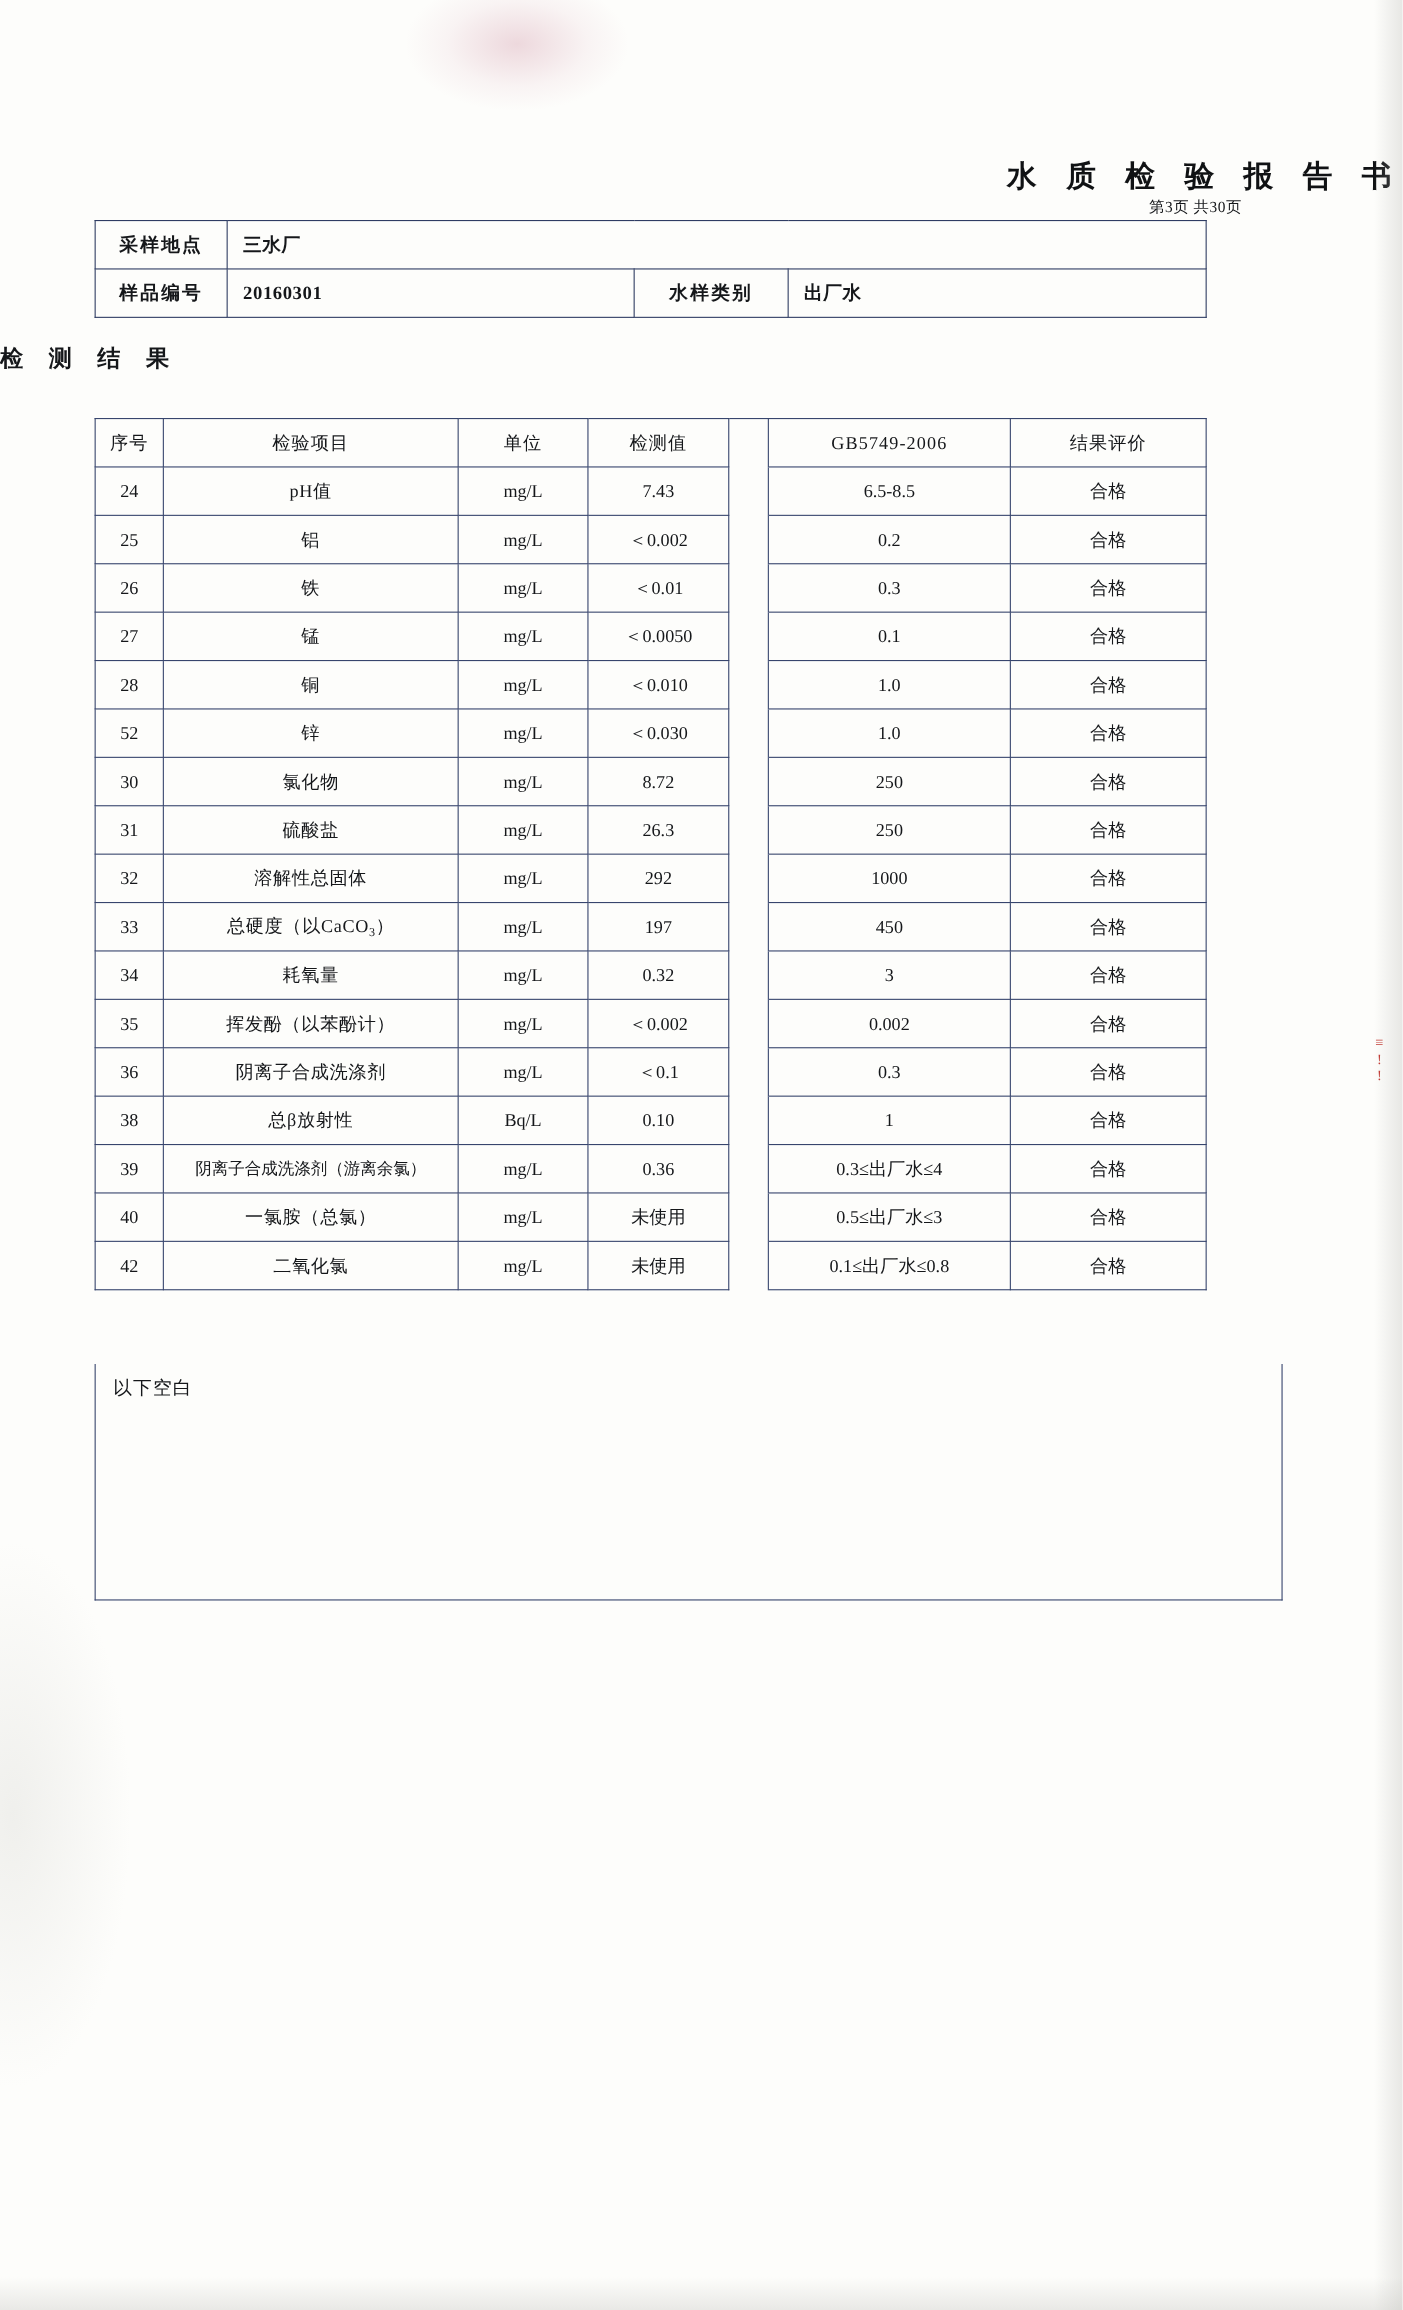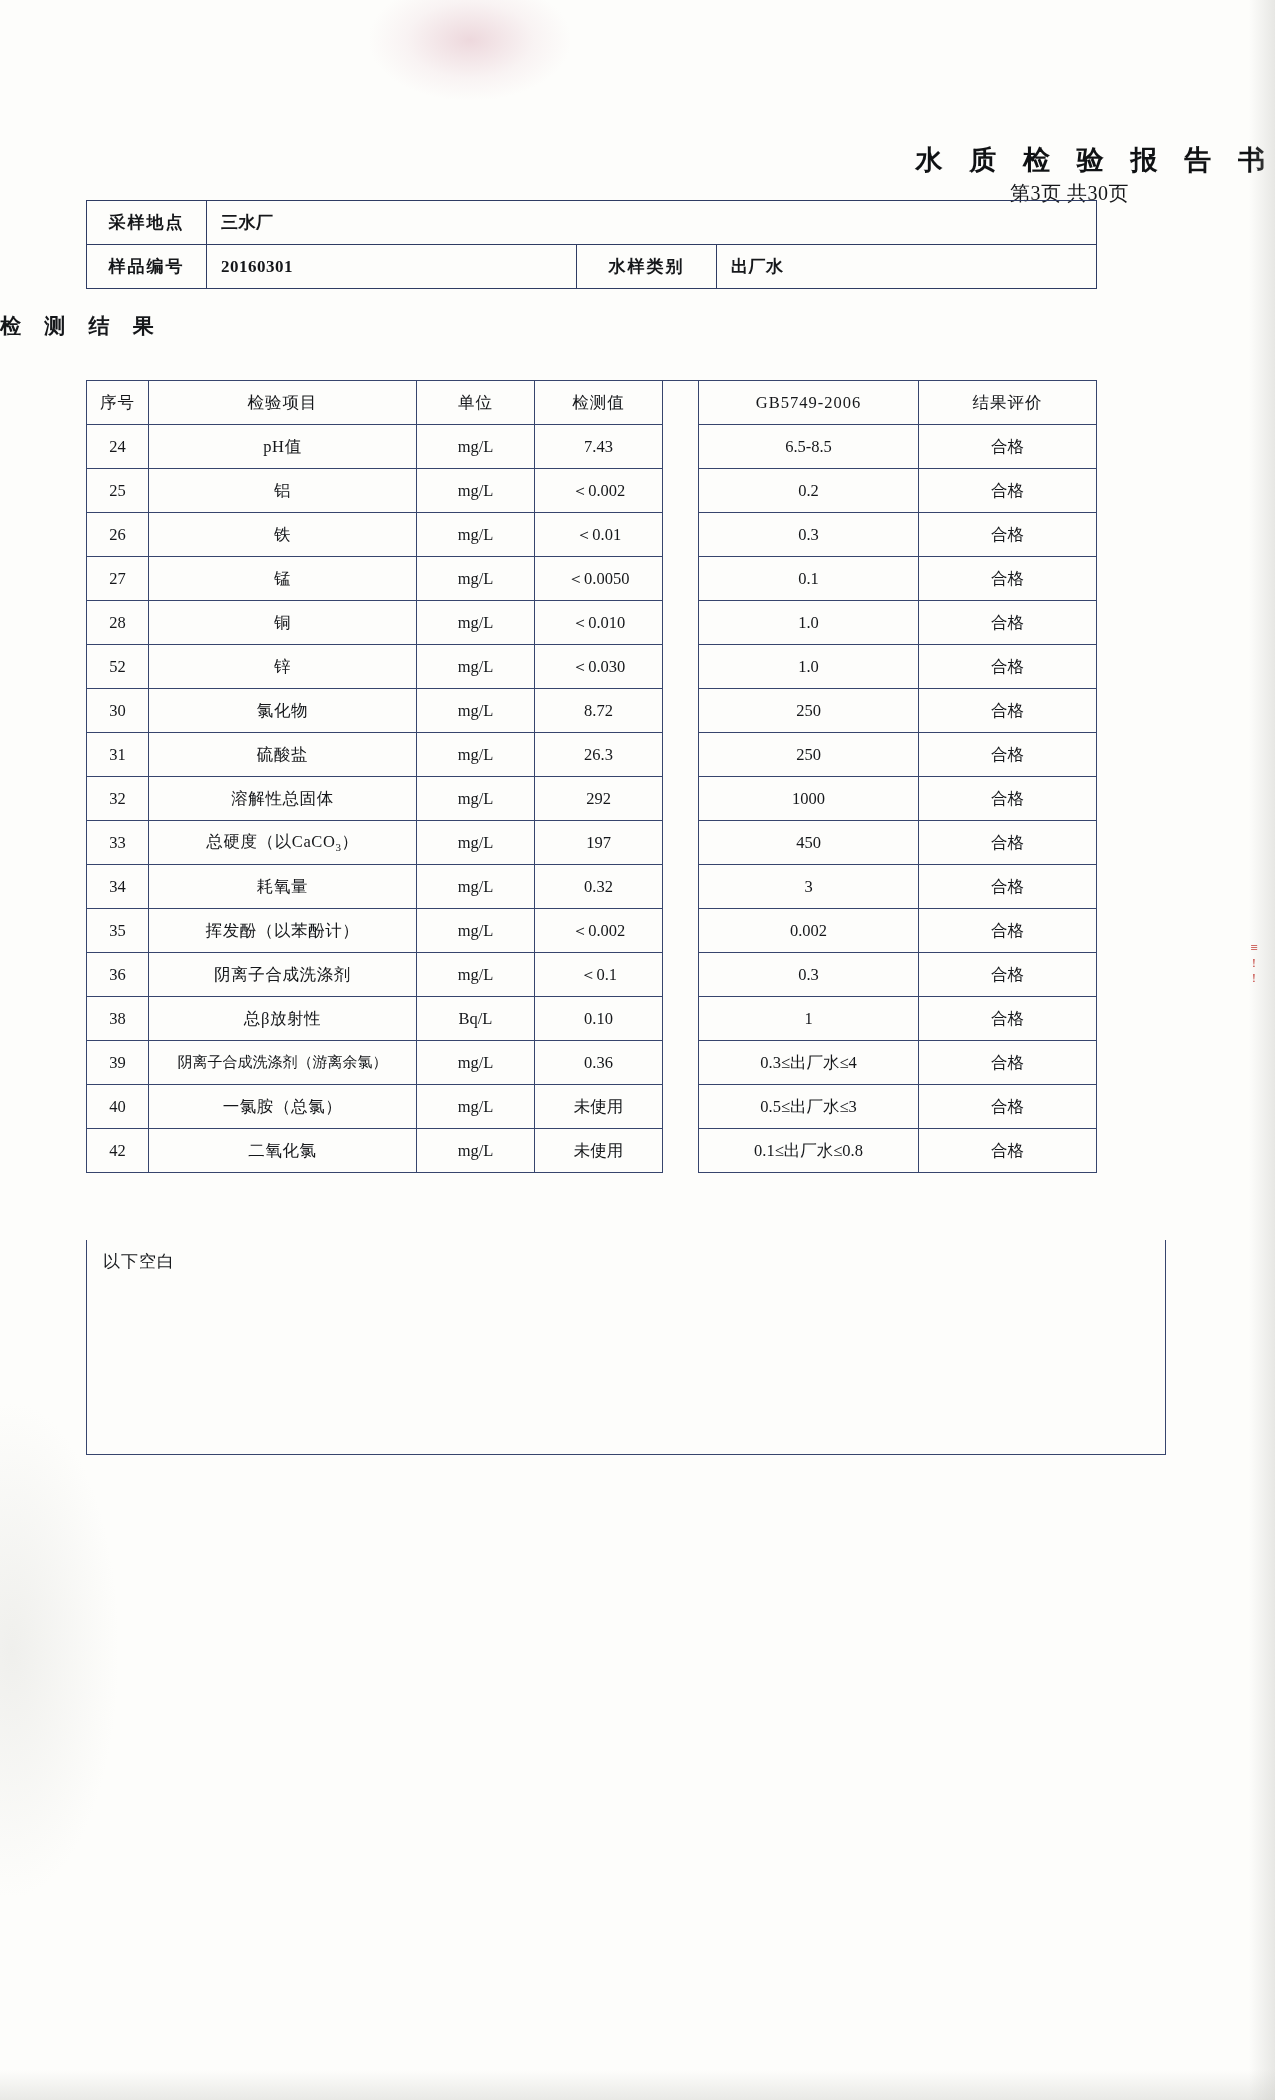--- a/index.html
+++ b/index.html
@@ -66,21 +66,21 @@
     text-align: right;
     font-size: 27px;
     font-weight: bold;
     letter-spacing: 10px;
     color: #101214;
   }
   .page-num {
     position: absolute;
     right: 146px;
     top: 180px;
-    font-size: 20px;
+    font-size: 14px;
     color: #15171a;
     letter-spacing: 0.5px;
   }
 
   
   .info-table {
     position: absolute;
     left: 86px;
     top: 200px;
     width: 1010px;

